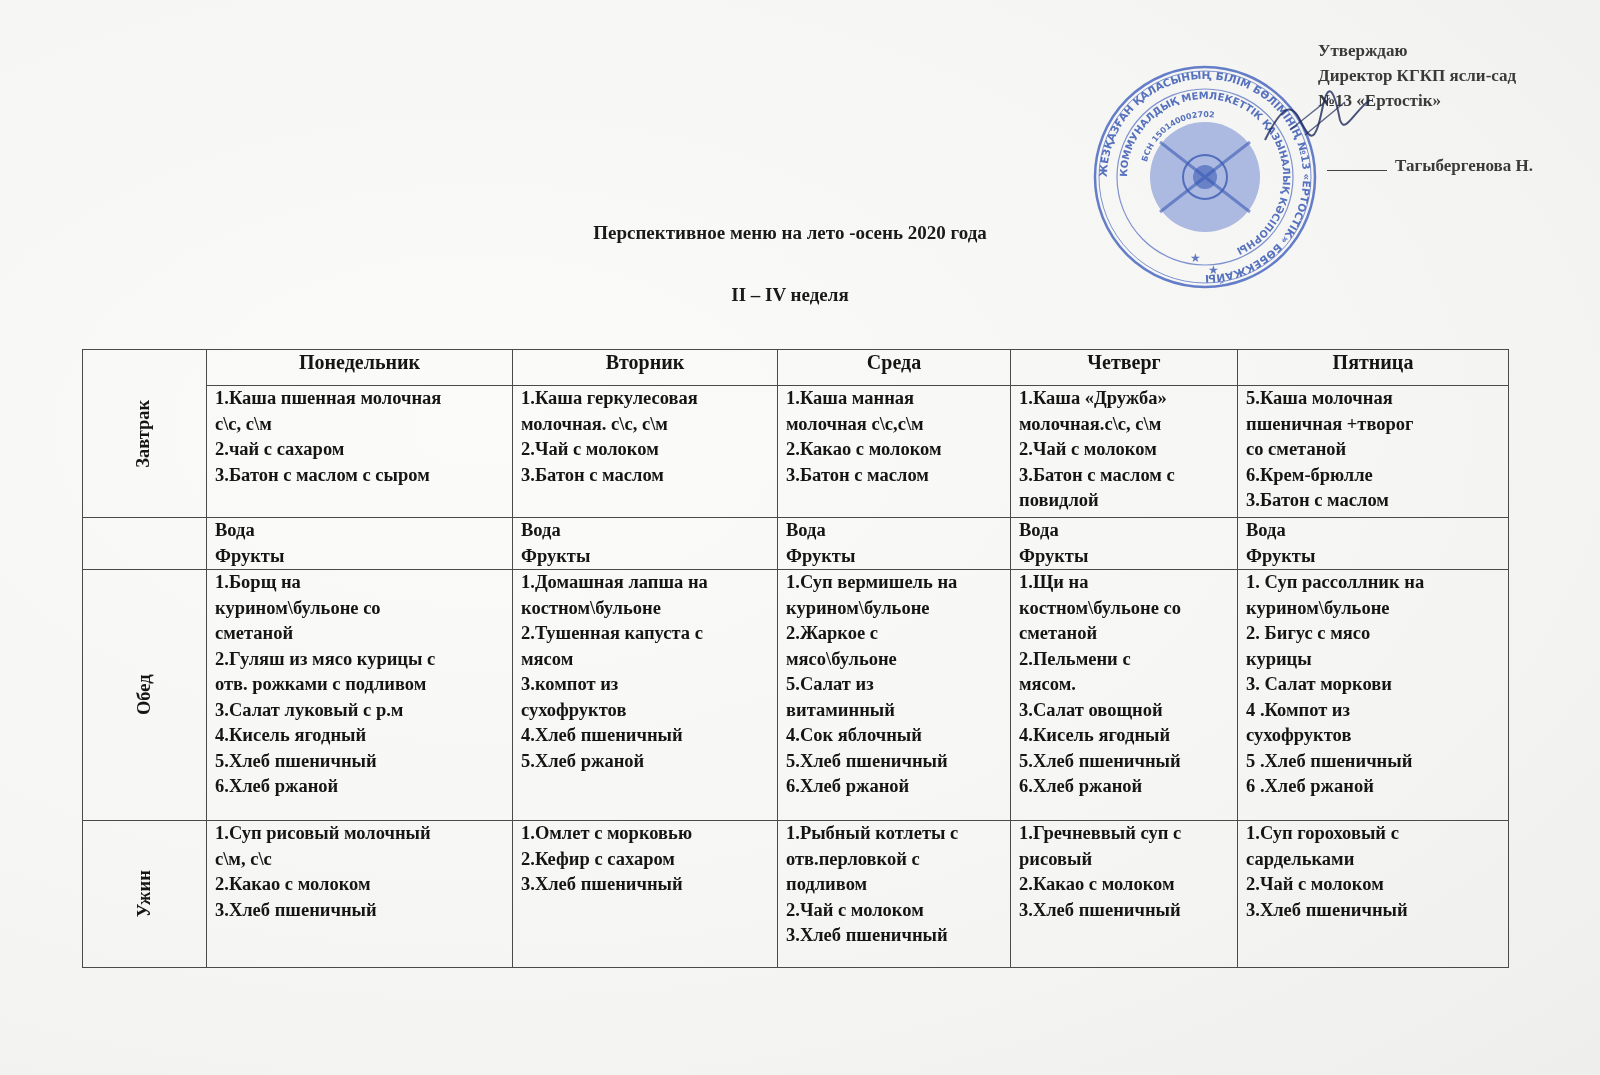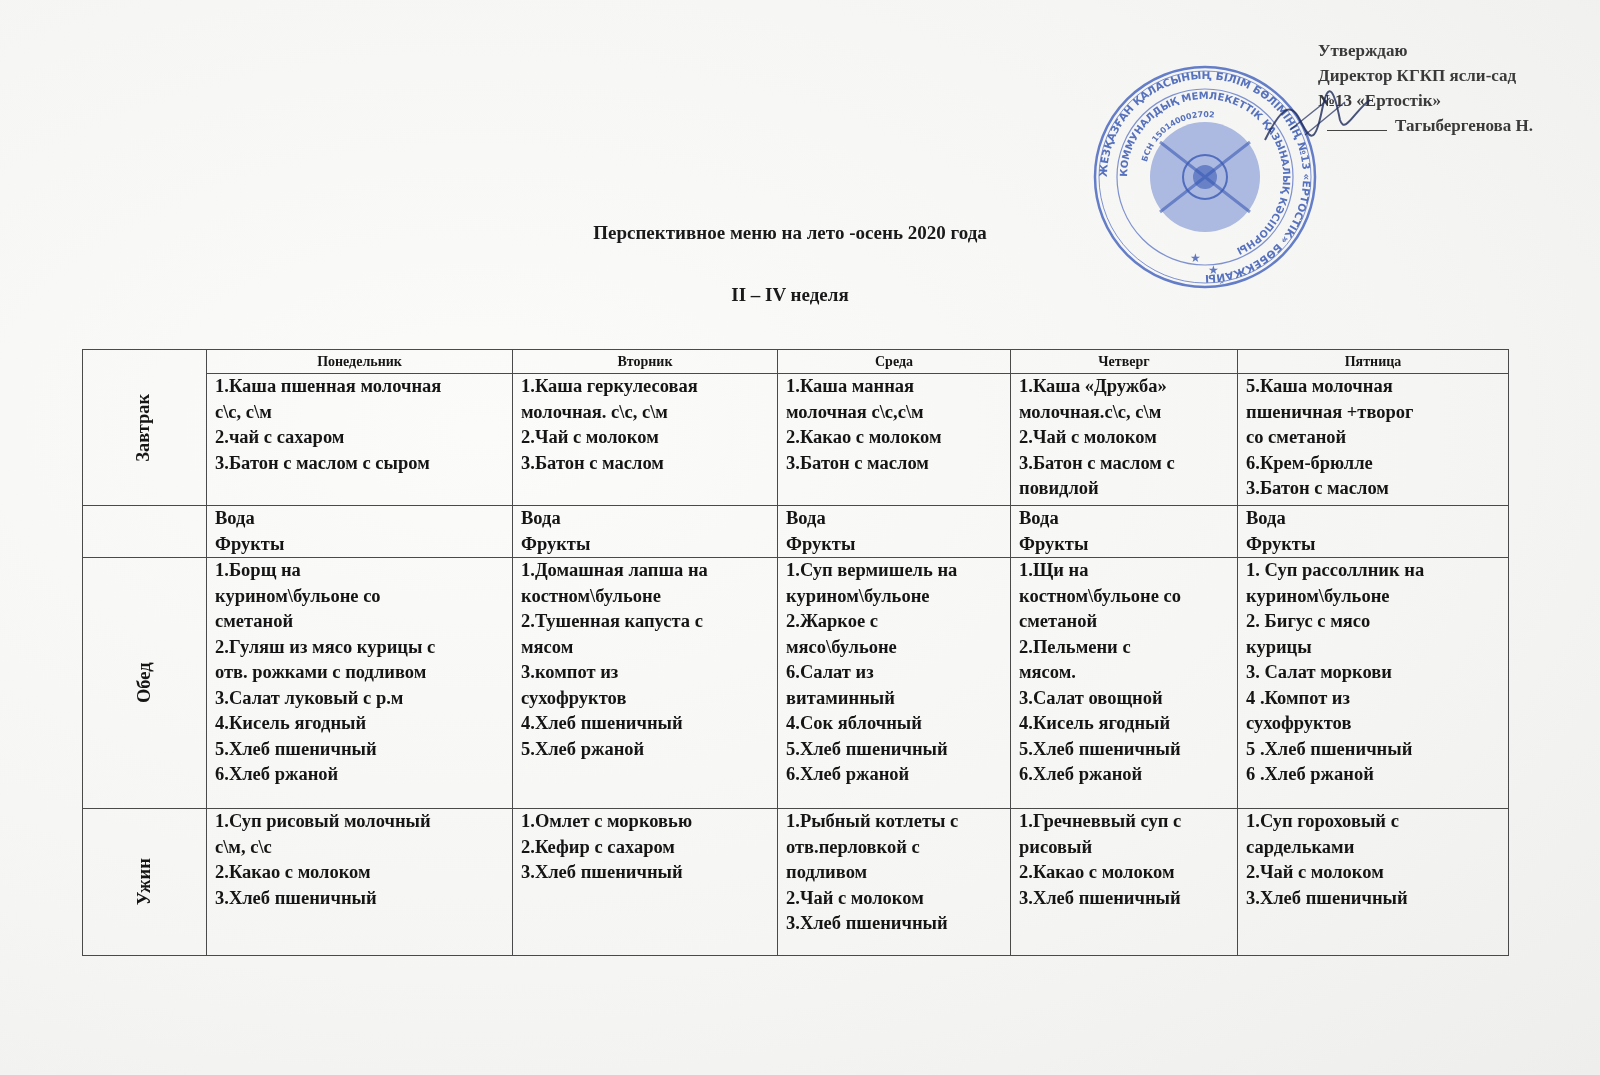--- a/index.html
+++ b/index.html
@@ -12,21 +12,21 @@
   }
   .page {
     position: absolute; left: 0; top: 0; width: 1600px; height: 1075px;
     background: radial-gradient(ellipse at 30% 40%, #fbfbfa 0%, #f5f5f3 60%, #eeeeec 100%);
   }
   .approval {
     position: absolute; left: 1318px; top: 38px;
     font-weight: bold; font-size: 17px; line-height: 25px; color: #3a3a3a;
   }
   .approval div { white-space: nowrap; font-family: Liberation Serif, serif; }
-  .approval .sign-line { padding-left: 9px; }
+  .approval .sign-line { padding-left: 9px; margin-top: 40px; }
   .approval .sign-line .blank {
     display: inline-block; width: 60px; border-bottom: 1.5px solid #444;
     margin-right: 8px; vertical-align: baseline;
   }
   .stamp {
     position: absolute; left: 1090px; top: 62px; width: 230px; height: 230px;
   }
   .signature {
     position: absolute; left: 1260px; top: 90px; width: 120px; height: 60px;
   }
@@ -42,21 +42,21 @@
     width: 1426px; border-collapse: collapse; table-layout: fixed;
   }
   table.menu td {
     border: 1.5px solid #4a4a4a;
     vertical-align: top;
     padding: 0 4px 0 8px;
     font-weight: bold; font-size: 18.5px; line-height: 25.5px;
     color: #151515;
   }
   table.menu td.day-head {
-    text-align: center; font-size: 14px; line-height: 22px; padding: 1px 4px 0 4px;
+    text-align: center; font-size: 20px; line-height: 22px; padding: 1px 4px 12px 4px;
   }
   table.menu td.meal {
     vertical-align: middle; text-align: center; padding: 0;
   }
   .vert {
     display: inline-block; transform: rotate(-90deg);
     white-space: nowrap; font-weight: bold; font-size: 18.5px;
   }
   .line { white-space: nowrap; }
   .col-meal { width: 124px; }
@@ -221,21 +221,21 @@
             <div class="line">3.компот из</div>
             <div class="line">сухофруктов</div>
             <div class="line">4.Хлеб пшеничный</div>
             <div class="line">5.Хлеб ржаной</div>
           </td>
           <td>
             <div class="line">1.Суп вермишель на</div>
             <div class="line">курином\бульоне</div>
             <div class="line">2.Жаркое с</div>
             <div class="line">мясо\бульоне</div>
-            <div class="line">6.Салат из</div>
+            <div class="line">5.Салат из</div>
             <div class="line">витаминный</div>
             <div class="line">4.Сок яблочный</div>
             <div class="line">5.Хлеб пшеничный</div>
             <div class="line">6.Хлеб ржаной</div>
           </td>
           <td>
             <div class="line">1.Щи на</div>
             <div class="line">костном\бульоне со</div>
             <div class="line">сметаной</div>
             <div class="line">2.Пельмени  с</div>

